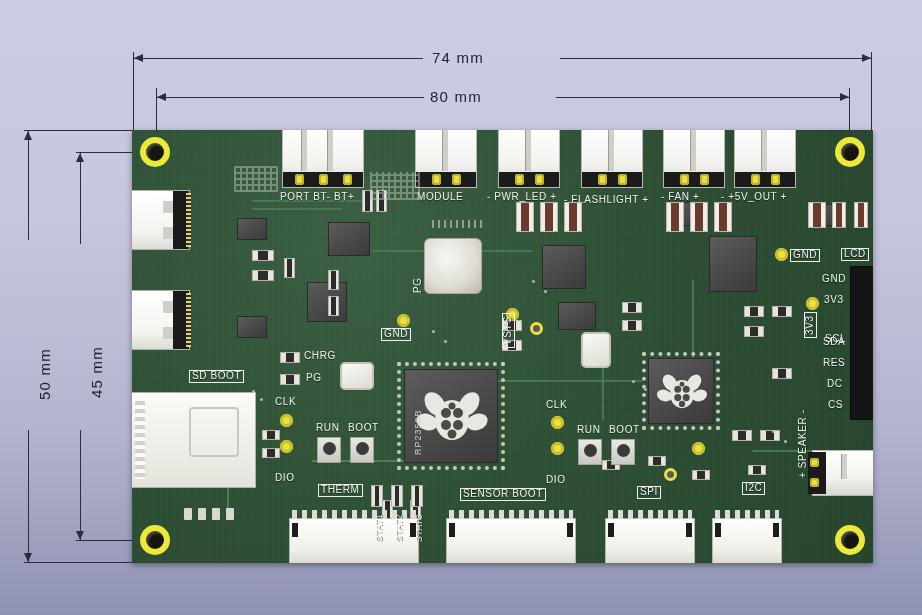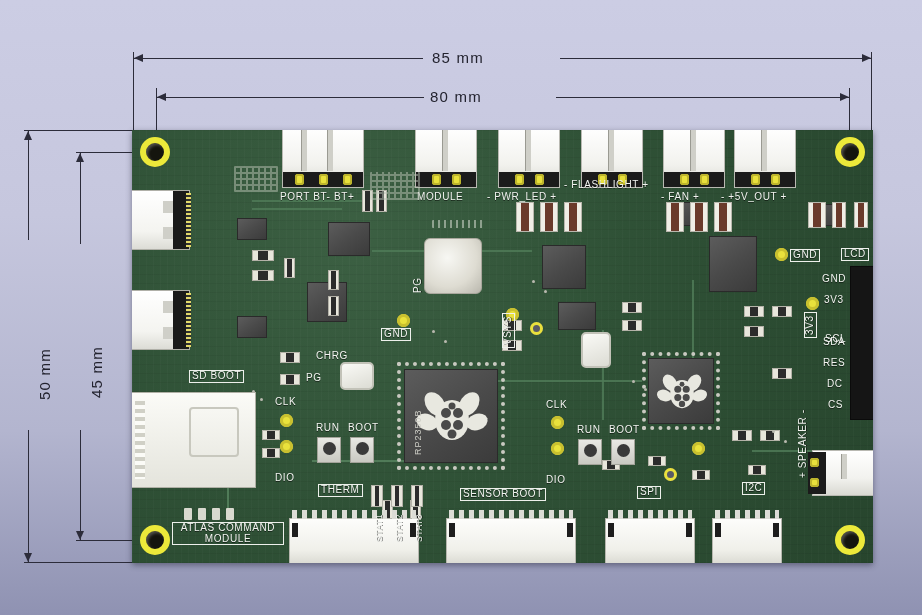--- a/index.html
+++ b/index.html
@@ -123,21 +123,21 @@
 <div id="stage">
 
   <div>
 
     <div class="dimline v" style="left:133px;top:52px;height:86px;"></div>
     <div class="dimline v" style="left:871px;top:52px;height:86px;"></div>
     <div class="dimline h" style="left:133px;top:58px;width:290px;"></div>
     <div class="dimline h" style="left:560px;top:58px;width:311px;"></div>
     <div class="arrow left" style="left:134px;top:54px;"></div>
     <div class="arrow right" style="left:862px;top:54px;"></div>
-    <div class="dimlabel" style="left:432px;top:49px;">85 mm</div>
+    <div class="dimlabel" style="left:432px;top:49px;">74 mm</div>
 
     <div class="dimline v" style="left:156px;top:88px;height:66px;"></div>
     <div class="dimline v" style="left:849px;top:88px;height:58px;"></div>
     <div class="dimline h" style="left:156px;top:97px;width:268px;"></div>
     <div class="dimline h" style="left:556px;top:97px;width:293px;"></div>
     <div class="arrow left" style="left:157px;top:93px;"></div>
     <div class="arrow right" style="left:840px;top:93px;"></div>
     <div class="dimlabel" style="left:430px;top:88px;">80 mm</div>
 
     <div class="dimline h" style="left:24px;top:130px;width:110px;"></div>
@@ -199,21 +199,21 @@
         <div class="pin" style="left:36px;"></div>
     </div>
     <div class="silk" style="left:355px;top:62px;">-  PWR_LED  +</div>
 
     <div class="jst" style="left:449px;top:-4px;width:62px;height:62px;">
       <div class="slot" style="left:26px;"></div>
       <div class="base"></div>
       <div class="pin" style="left:16px;"></div>
         <div class="pin" style="left:36px;"></div>
     </div>
-    <div class="silk" style="left:432px;top:50px;text-align:right;">-  FLASHLIGHT  +</div>
+    <div class="silk" style="left:432px;top:65px;text-align:right;">-  FLASHLIGHT  +</div>
 
     <div class="jst" style="left:531px;top:-4px;width:62px;height:62px;">
       <div class="slot" style="left:26px;"></div>
       <div class="base"></div>
       <div class="pin" style="left:16px;"></div>
         <div class="pin" style="left:36px;"></div>
     </div>
     <div class="silk" style="left:529px;top:62px;">-  FAN  +</div>
 
     <div class="jst" style="left:602px;top:-4px;width:62px;height:62px;">
@@ -239,40 +239,36 @@
 
     <div class="sdcard" style="left:-4px;top:262px;width:128px;height:96px;">
       <div class="teeth"></div>
       <div style="position:absolute;left:60px;top:14px;width:46px;height:46px;border:2px solid #c8c8be;border-radius:4px;"></div>
     </div>
     <div class="silk box" style="left:57px;top:240px;">SD BOOT</div>
 
     <div class="c" style="left:148px;top:222px;width:20px;height:11px;">
         <i></i>
       </div>
-    <div class="silk" style="left:184px;top:221px;">CHRG</div>
+    <div class="silk" style="left:172px;top:221px;">CHRG</div>
     <div class="c" style="left:148px;top:244px;width:20px;height:11px;">
         <i></i>
       </div>
     <div class="silk" style="left:174px;top:243px;">PG</div>
 
     <div class="silk" style="left:143px;top:267px;">CLK</div>
     <div class="tp" style="left:148px;top:284px;"></div>
     <div class="tp" style="left:148px;top:310px;"></div>
     <div class="silk" style="left:143px;top:343px;">DIO</div>
 
     <div class="silk" style="left:184px;top:293px;">RUN</div>
     <div class="btn" style="left:185px;top:307px;"></div>
     <div class="silk" style="left:216px;top:293px;">BOOT</div>
     <div class="btn" style="left:218px;top:307px;"></div>
 
-    <div class="silk box" style="left:40px;top:392px;text-align:center;width:106px;">
-      <span>ATLAS COMMAND</span><br>
-      <span>MODULE</span>
-    </div>
     <div class="pad" style="left:52px;top:378px;width:8px;height:12px;"></div>
     <div class="pad" style="left:66px;top:378px;width:8px;height:12px;"></div>
     <div class="pad" style="left:80px;top:378px;width:8px;height:12px;"></div>
     <div class="pad" style="left:94px;top:378px;width:8px;height:12px;"></div>
 
     <div class="qfn-ring" style="left:265px;top:232px;width:108px;height:108px;"></div>
     <div class="chip" style="left:272px;top:239px;width:94px;height:94px;">
       <svg width="94" height="94" viewBox="0 0 94 94" style="position:absolute;left:0;top:0;">
         <g fill="#e8e8e0">
           <ellipse cx="47" cy="50" rx="17" ry="20"></ellipse>

